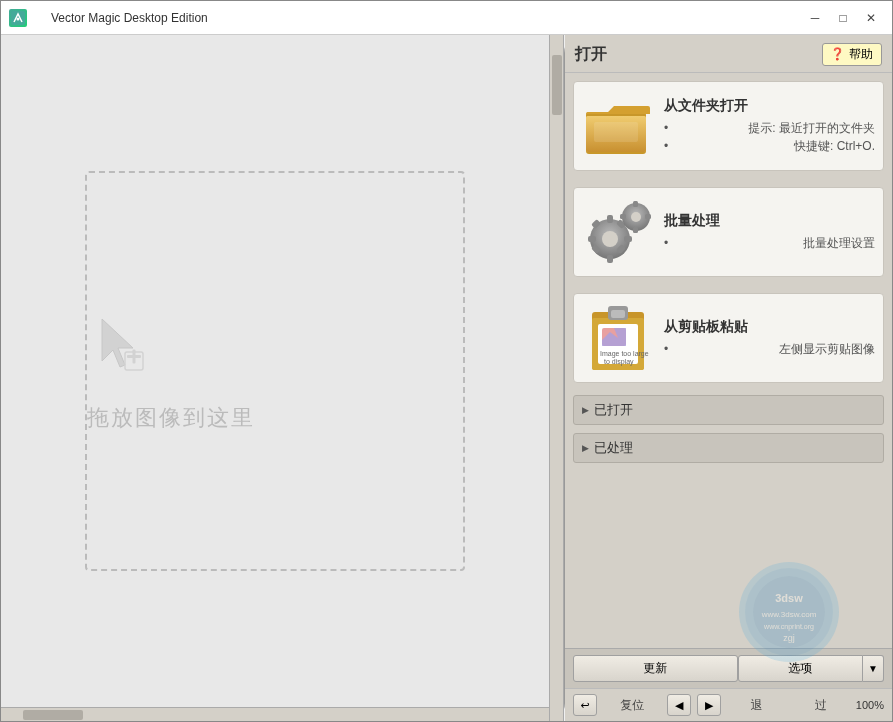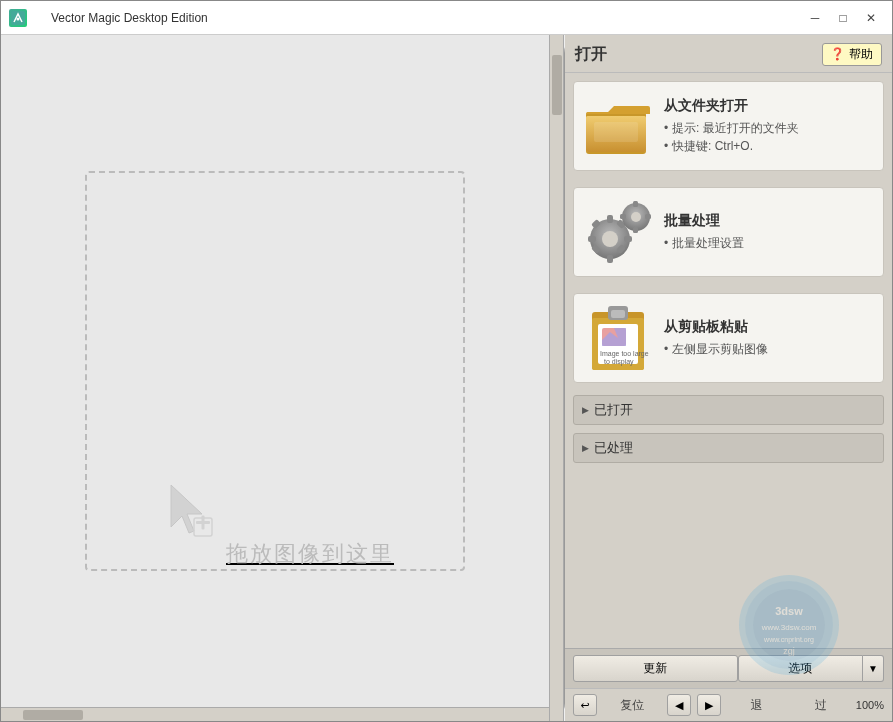--- a/index.html
+++ b/index.html
@@ -99,25 +99,24 @@
       position: relative;
       overflow: hidden;
     }
 
     .drop-zone {
       width: 380px;
       height: 400px;
       border: 2px dashed #bbb;
       border-radius: 4px;
       display: flex;
-      flex-direction: row;
-      align-items: flex-end;
+      flex-direction: column;
+      align-items: flex-start;
       justify-content: center;
       position: relative;
-      text-decoration: underline;
     }
 
     .drop-cursor {
       position: relative;
       margin-bottom: 20px;
     }
 
     .drop-text {
       font-size: 22px;
       color: #bbb;
@@ -229,20 +228,21 @@
     .card-desc {
       font-size: 12px;
       color: #555;
       line-height: 1.5;
     }
 
     .card-desc li {
       list-style: none;
       padding-left: 8px;
       position: relative;
+      text-align: right;
     }
 
     .card-desc li::before {
       content: "•";
       position: absolute;
       left: 0;
     }
 
     
     .collapse-section {
@@ -606,21 +606,21 @@
         <span class="pb-label">退</span>
         <span class="pb-label">过</span>
         <span class="zoom-info">
           <span>100%</span>
         </span>
       </div>
     </div>
 
   </div>
 
-  <div class="watermark" style="position:absolute;bottom:32px;right:4px;text-align:center;z-index:5;pointer-events:none;">
+  <div class="watermark" style="position:absolute;bottom:45px;right:4px;text-align:center;z-index:5;pointer-events:none;">
     <svg width="180" height="110" viewBox="0 0 180 110" opacity="0.5">
 
       <circle cx="90" cy="55" r="50" fill="#44aadd" opacity="0.7"></circle>
       <circle cx="90" cy="55" r="44" fill="#2288cc" opacity="0.5"></circle>
       <circle cx="90" cy="55" r="36" fill="#1166aa" opacity="0.4"></circle>
       <text x="90" y="45" text-anchor="middle" font-size="11" fill="white" font-weight="bold">3dsw</text>
       <text x="90" y="60" text-anchor="middle" font-size="8" fill="white">www.3dsw.com</text>
       <text x="90" y="72" text-anchor="middle" font-size="7" fill="white">www.cnprint.org</text>
       <text x="90" y="84" text-anchor="middle" font-size="9" fill="white">zgj</text>
     </svg>

